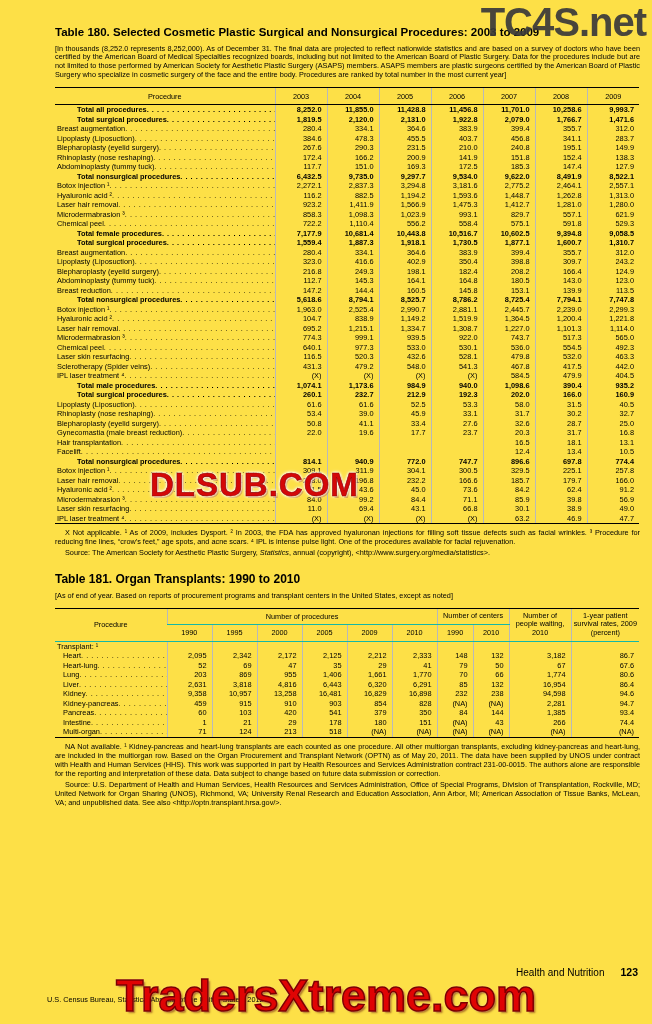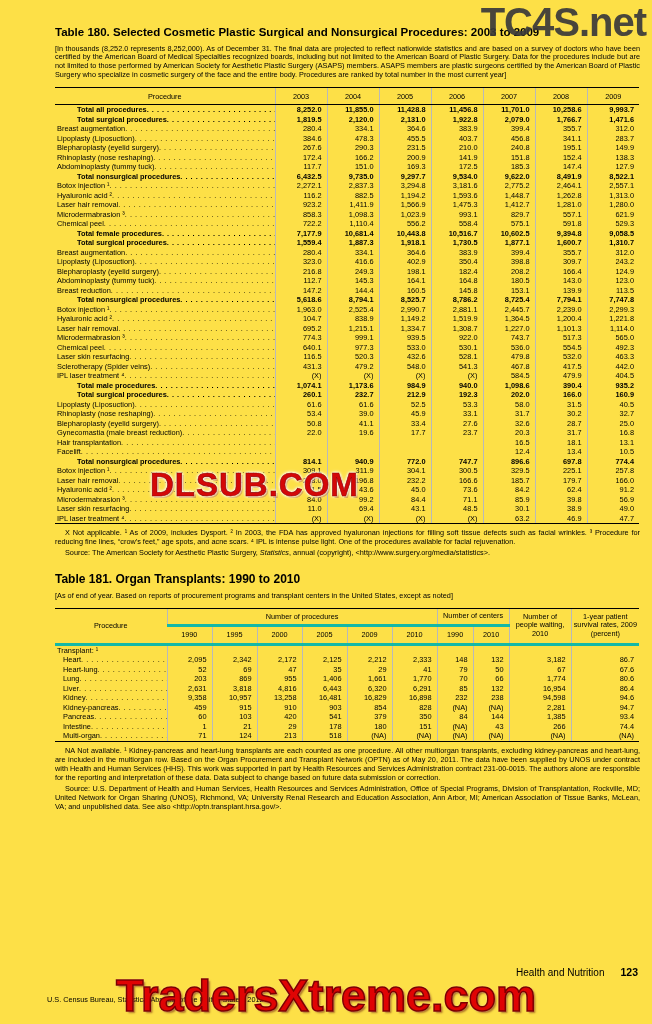--- a/index.html
+++ b/index.html
@@ -7,21 +7,21 @@
         box-sizing:border-box;padding:26px 13px 15px 55px;color:#000;
         font-family:"Liberation Sans","DejaVu Sans",sans-serif;}
   .tbl-title{font-size:11.5px;font-weight:bold;line-height:13.5px;margin:0 0 5px 0;max-width:510px;}
   .t181-title{margin-top:16px;font-size:12px;}
   .note{font-size:7.3px;line-height:8.9px;text-align:justify;margin:0 0 7px 0;width:585px;}
   table.t{border-collapse:collapse;table-layout:fixed;width:584px;}
   .t th{font-size:7.3px;font-weight:normal;text-align:center;vertical-align:middle;padding:1px 2px;}
   .t th:not(:first-child),.t td:not(:first-child){border-left:1px solid #b9b9b9;}
   .t thead th{border-top:1.5px solid #000;}
   .t180 thead th{border-bottom:1px solid #000;height:14px;}
-  .t181 thead th{border-bottom:3px solid #14b8a6;}
+  .t181 thead th{border-bottom:1px solid #14b8a6;}
   .t td{font-size:7.4px;line-height:9.5px;height:9.5px;padding:0;vertical-align:bottom;}
   .t td.val{text-align:right;padding-right:5px;white-space:nowrap;overflow:hidden;}
   .t td.proc{padding-left:2px;overflow:hidden;}
   .t tbody tr:last-child td{border-bottom:1px solid #000;}
   .total-row td{font-weight:bold;}
   .total-row .txt{margin-left:20px;}
   .ind .txt{margin-left:6px;}
   .lbl{display:flex;align-items:flex-start;overflow:hidden;}
   .txt{white-space:nowrap;}
   .dots{flex:1;overflow:hidden;white-space:nowrap;}
@@ -708,21 +708,21 @@
         <tr>
           <td class="proc">
             <span class="lbl">
               <span class="txt">Laser skin resurfacing</span>
               <span class="dots"></span>
             </span>
           </td>
           <td class="val">11.0</td>
           <td class="val">69.4</td>
           <td class="val">43.1</td>
-          <td class="val">48.5</td>
+          <td class="val">66.8</td>
           <td class="val">30.1</td>
           <td class="val">38.9</td>
           <td class="val">49.0</td>
         </tr>
         <tr>
           <td class="proc">
             <span class="lbl">
               <span class="txt">IPL laser treatment ⁴</span>
               <span class="dots"></span>
             </span>

